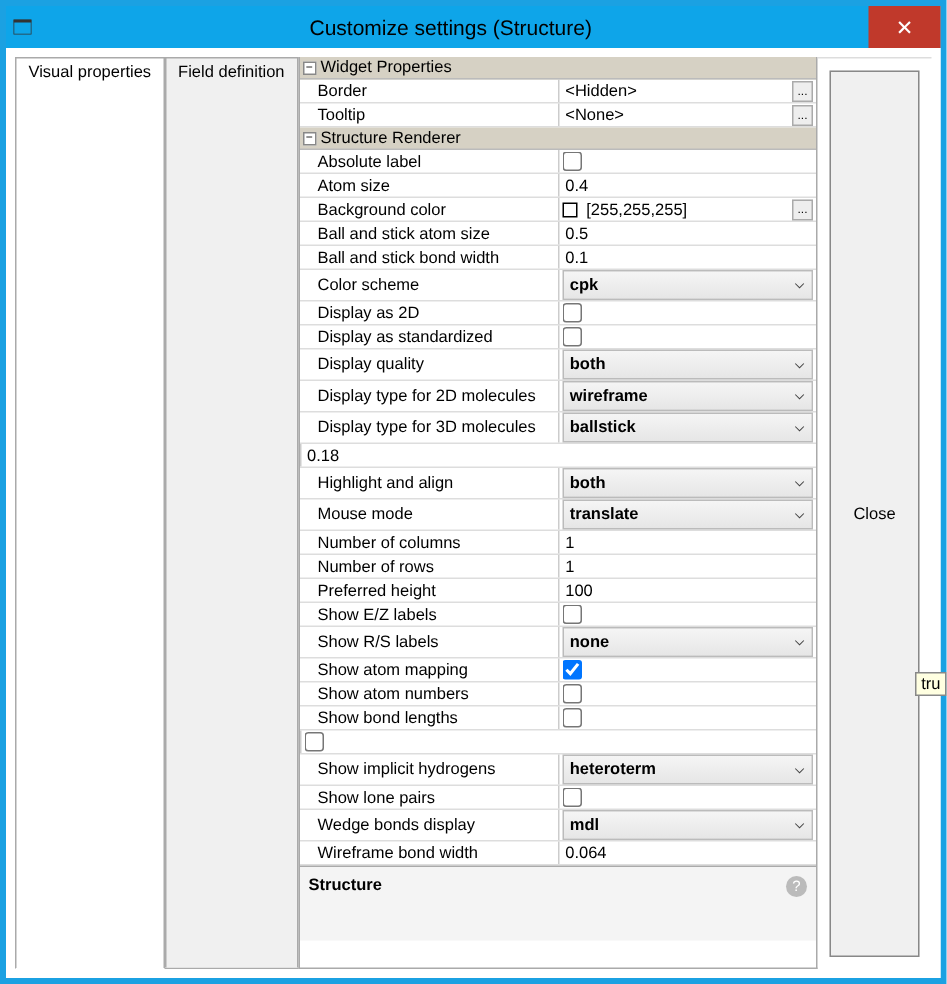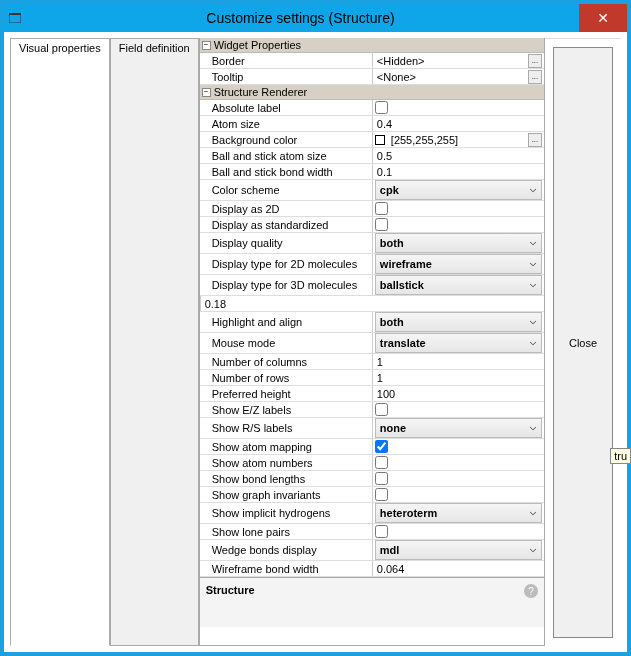--- a/index.html
+++ b/index.html
@@ -229,21 +229,20 @@
             <input type="checkbox" style="">
           </div>
       </div>
       <div class="row">
         <div class="row-label">Show bond lengths</div>
         <div class="row-value">
             <input type="checkbox" style="">
           </div>
       </div>
       <div class="row">
-        <div class="row-label">Show graph invariants</div>
         <div class="row-value">
             <input type="checkbox" style="">
           </div>
       </div>
       <div class="row">
         <div class="row-label">Show implicit hydrogens</div>
         <div class="row-value">
             <div class="dd">
               <span class="txt">heteroterm</span>
               <span class="dd-arrow">⌵</span>

